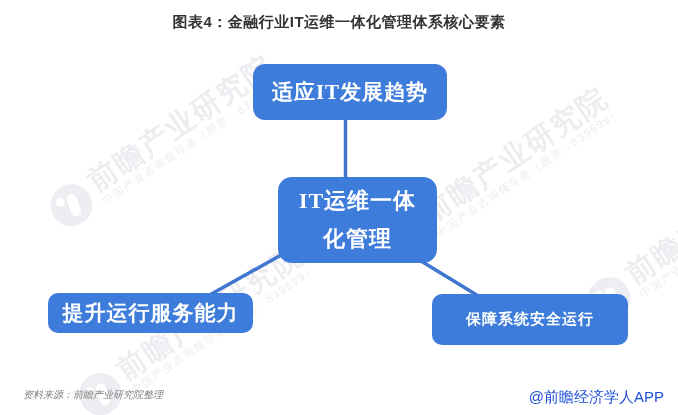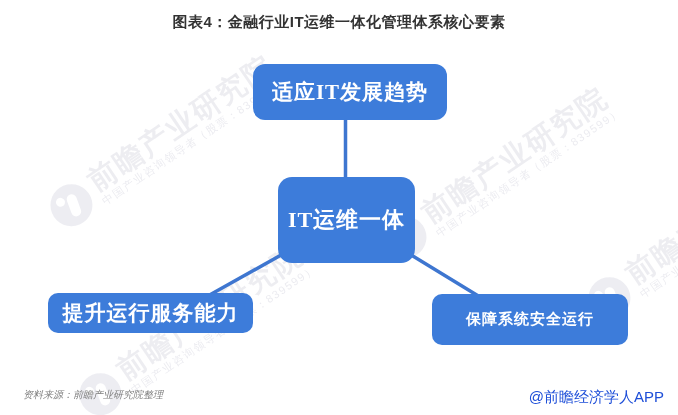--- a/index.html
+++ b/index.html
@@ -17,21 +17,21 @@
   .connectors{position:absolute;left:0;top:0;z-index:2;}
   .connectors line{stroke:var(--line-blue,#3E76D0);stroke-width:3.5;stroke-linecap:round;}
   
   .node{
     position:absolute;background:var(--node-blue,#3D7CDA);color:#ffffff;
     display:flex;align-items:center;justify-content:center;text-align:center;
     font-family:"Liberation Serif","DejaVu Serif",serif;
     font-weight:bold;z-index:3;letter-spacing:1px;
   }
   .node-top{left:253px;top:64px;width:194px;height:56px;border-radius:12px;font-size:21px;}
-  .node-center{left:278px;top:177px;width:137px;height:86px;border-radius:14px;font-size:22px;line-height:38px;flex-direction:column;}
+  .node-center{left:278px;top:177px;width:159px;height:86px;border-radius:14px;font-size:22px;line-height:38px;flex-direction:column;}
   .node-bl{left:48px;top:293px;width:205px;height:40px;border-radius:10px;font-size:21px;}
   .node-br{left:432px;top:294px;width:196px;height:51px;border-radius:10px;font-size:15px;}
   
   .wm{
     position:absolute;display:flex;align-items:center;gap:7px;
     transform:rotate(-34deg);transform-origin:21px 23px;z-index:1;
     pointer-events:none;white-space:nowrap;
   }
   .wm-logo{position:relative;width:42px;height:42px;border-radius:50%;background:rgba(110,110,145,0.12);flex:0 0 auto;}
   .wm-logo::before{content:"";position:absolute;left:18px;top:11px;width:10px;height:23px;background:#fff;border-radius:5px;transform:rotate(14deg);}
@@ -94,20 +94,21 @@
     <line x1="290" y1="250" x2="206" y2="297"></line>
     <line x1="403" y1="250" x2="480" y2="297"></line>
   </svg>
 
   <div class="node node-top">
     <span>适应IT发展趋势</span>
   </div>
 
   <div class="node node-center">
     <span>IT运维一体</span>
+    <span>化管理</span>
   </div>
 
   <div class="node node-bl">
     <span>提升运行服务能力</span>
   </div>
 
   <div class="node node-br">
     <span>保障系统安全运行</span>
   </div>
 

